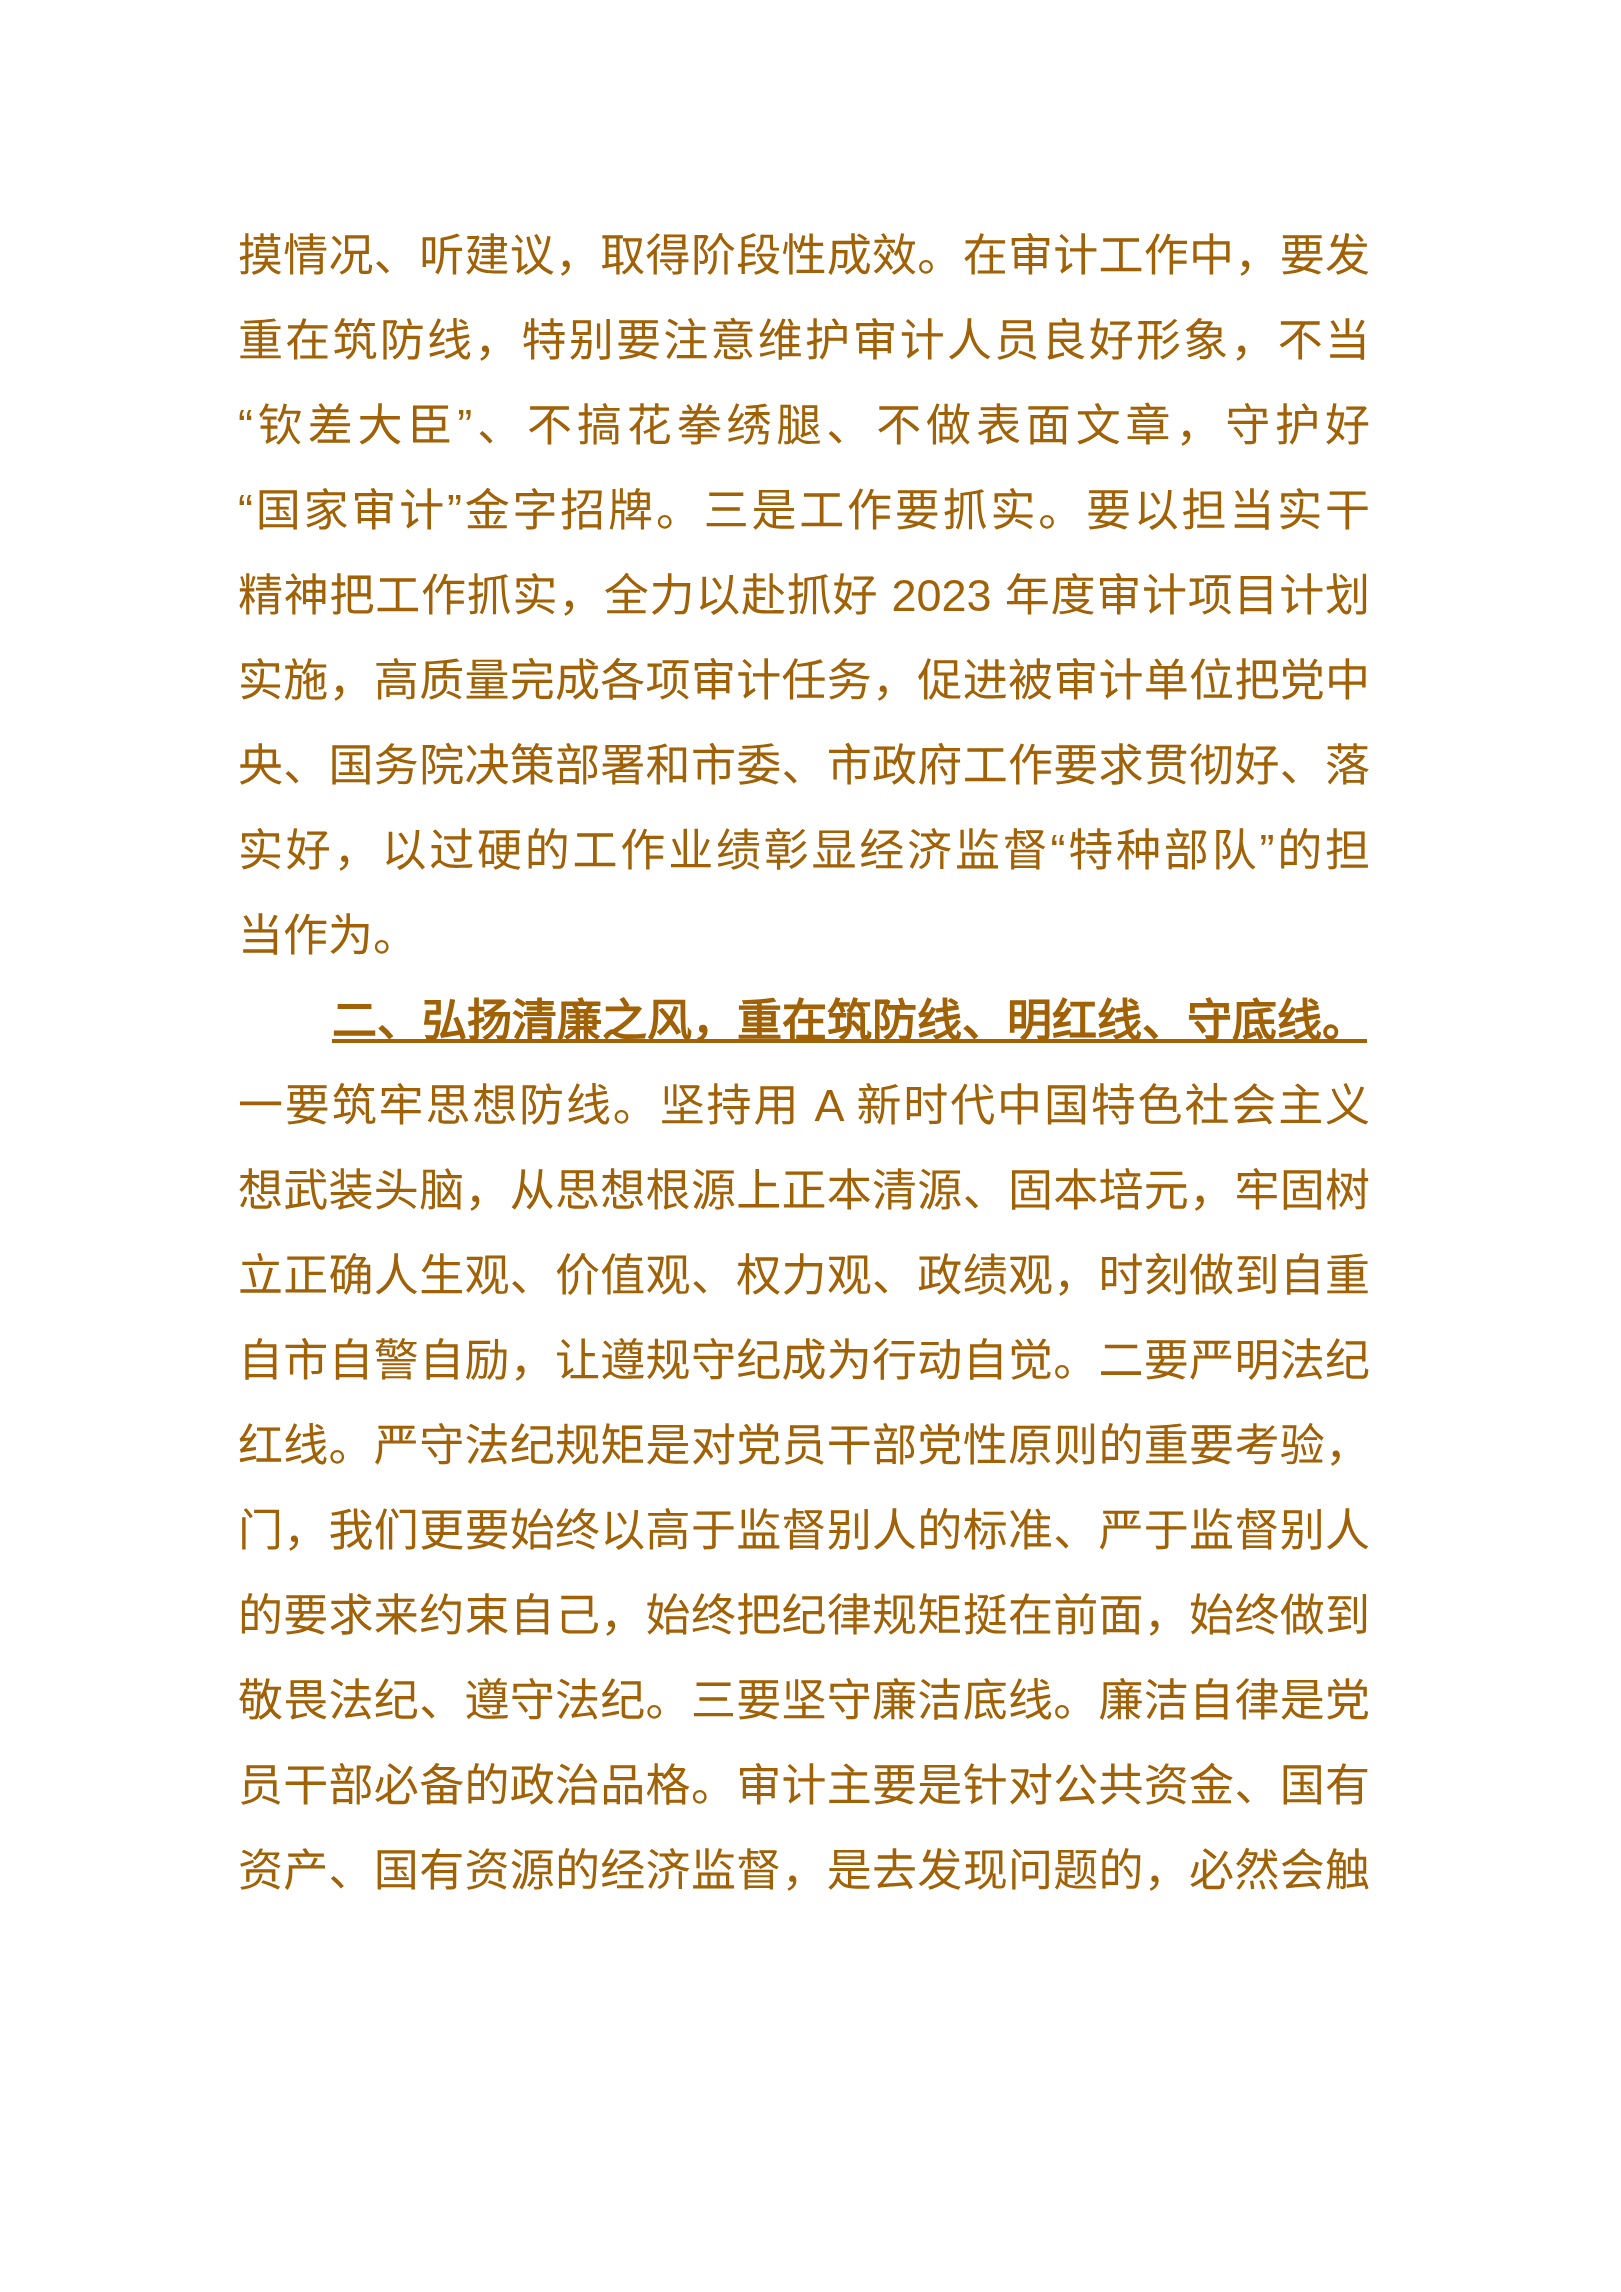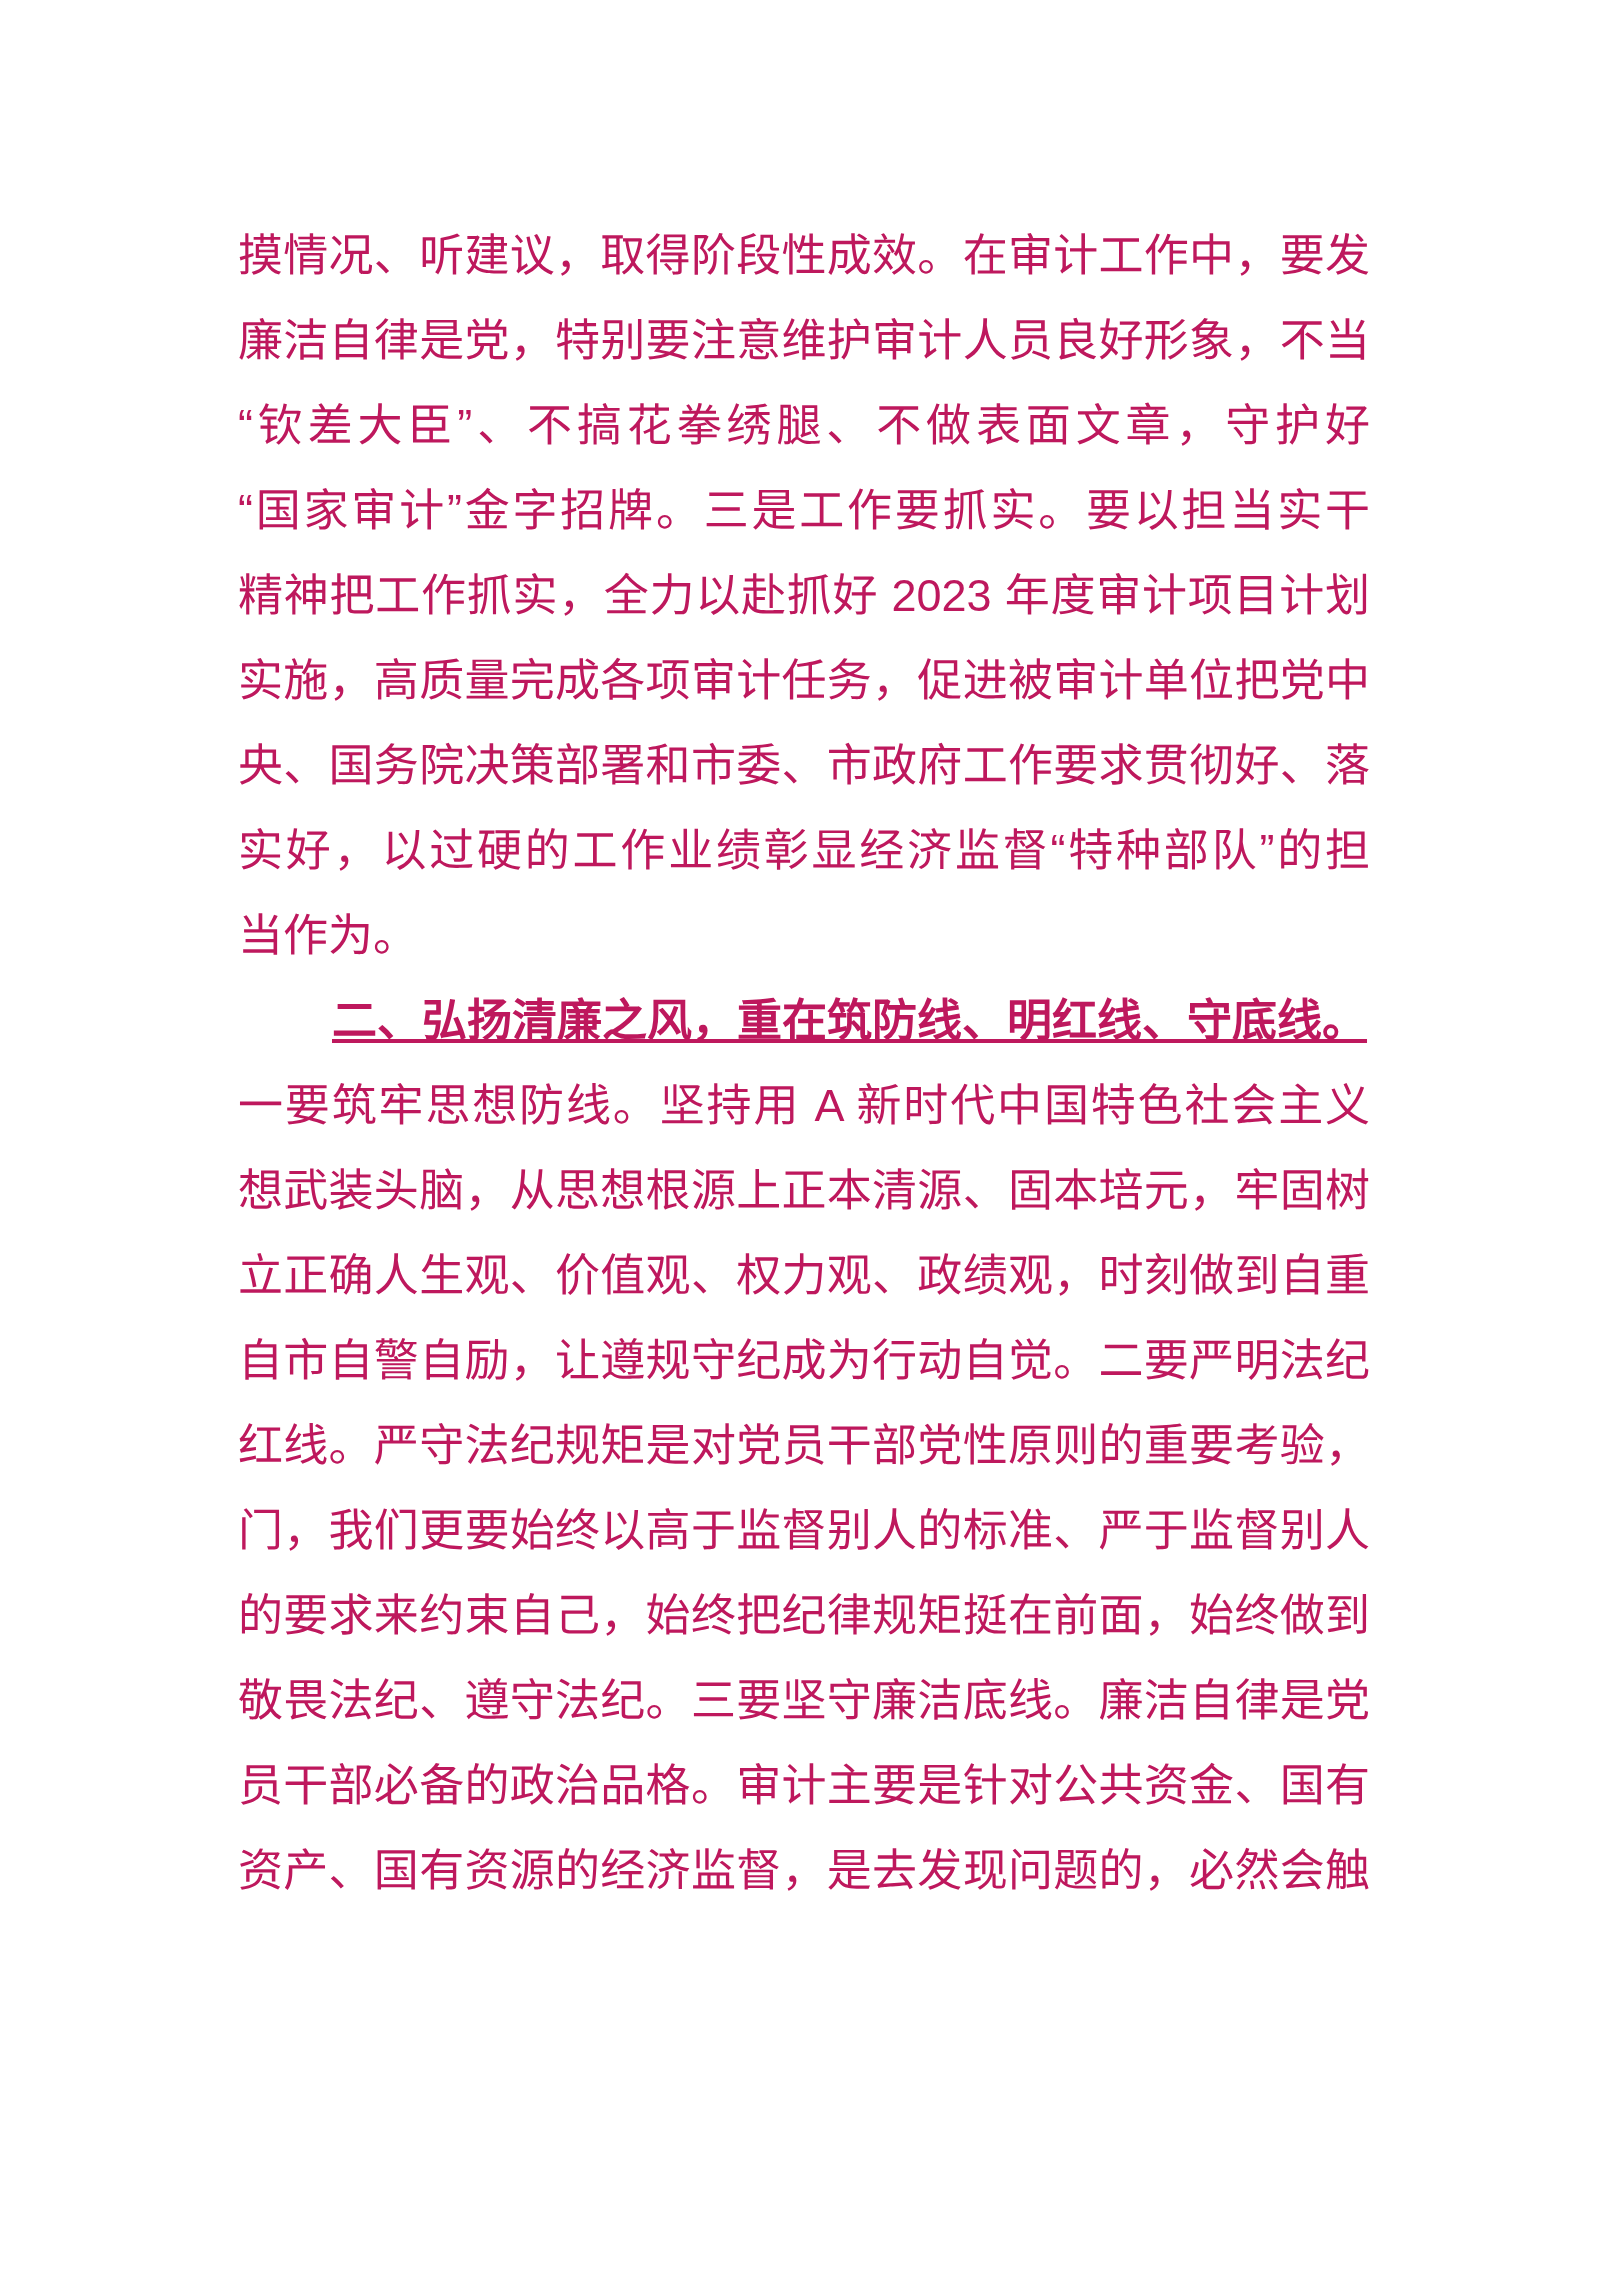--- a/index.html
+++ b/index.html
@@ -26,21 +26,21 @@
   .text-block {
     position: absolute;
     left: 238px;
     top: 213px;
     width: 1132px;
   }
   .line {
     font-size: 45px;
     line-height: 85px;
     height: 85px;
-    color: #be185d;
+    color: #a16207;
     text-align: justify;
     text-align-last: justify;
     text-justify: inter-character;
     overflow: hidden;
   }
   .line.para-end {
     text-align: right;
     text-align-last: left;
   }
   .line.heading {
@@ -50,21 +50,21 @@
     text-align-last: left;
     text-decoration: underline;
   }
 </style>
 </head>
 <body>
 
 <div class="page">
   <div class="text-block">
     <div class="line">摸情况、听建议，取得阶段性成效。在审计工作中，要发</div>
-    <div class="line">廉洁自律是党，特别要注意维护审计人员良好形象，不当</div>
+    <div class="line">重在筑防线，特别要注意维护审计人员良好形象，不当</div>
     <div class="line">“钦差大臣”、不搞花拳绣腿、不做表面文章，守护好</div>
     <div class="line">“国家审计”金字招牌。三是工作要抓实。要以担当实干</div>
     <div class="line">精神把工作抓实，全力以赴抓好 2023 年度审计项目计划的</div>
     <div class="line">实施，高质量完成各项审计任务，促进被审计单位把党中</div>
     <div class="line">央、国务院决策部署和市委、市政府工作要求贯彻好、落</div>
     <div class="line">实好，以过硬的工作业绩彰显经济监督“特种部队”的担</div>
     <div class="line para-end">当作为。</div>
     <div class="line heading">二、弘扬清廉之风，重在筑防线、明红线、守底线。</div>
     <div class="line">一要筑牢思想防线。坚持用 A 新时代中国特色社会主义思</div>
     <div class="line">想武装头脑，从思想根源上正本清源、固本培元，牢固树</div>

